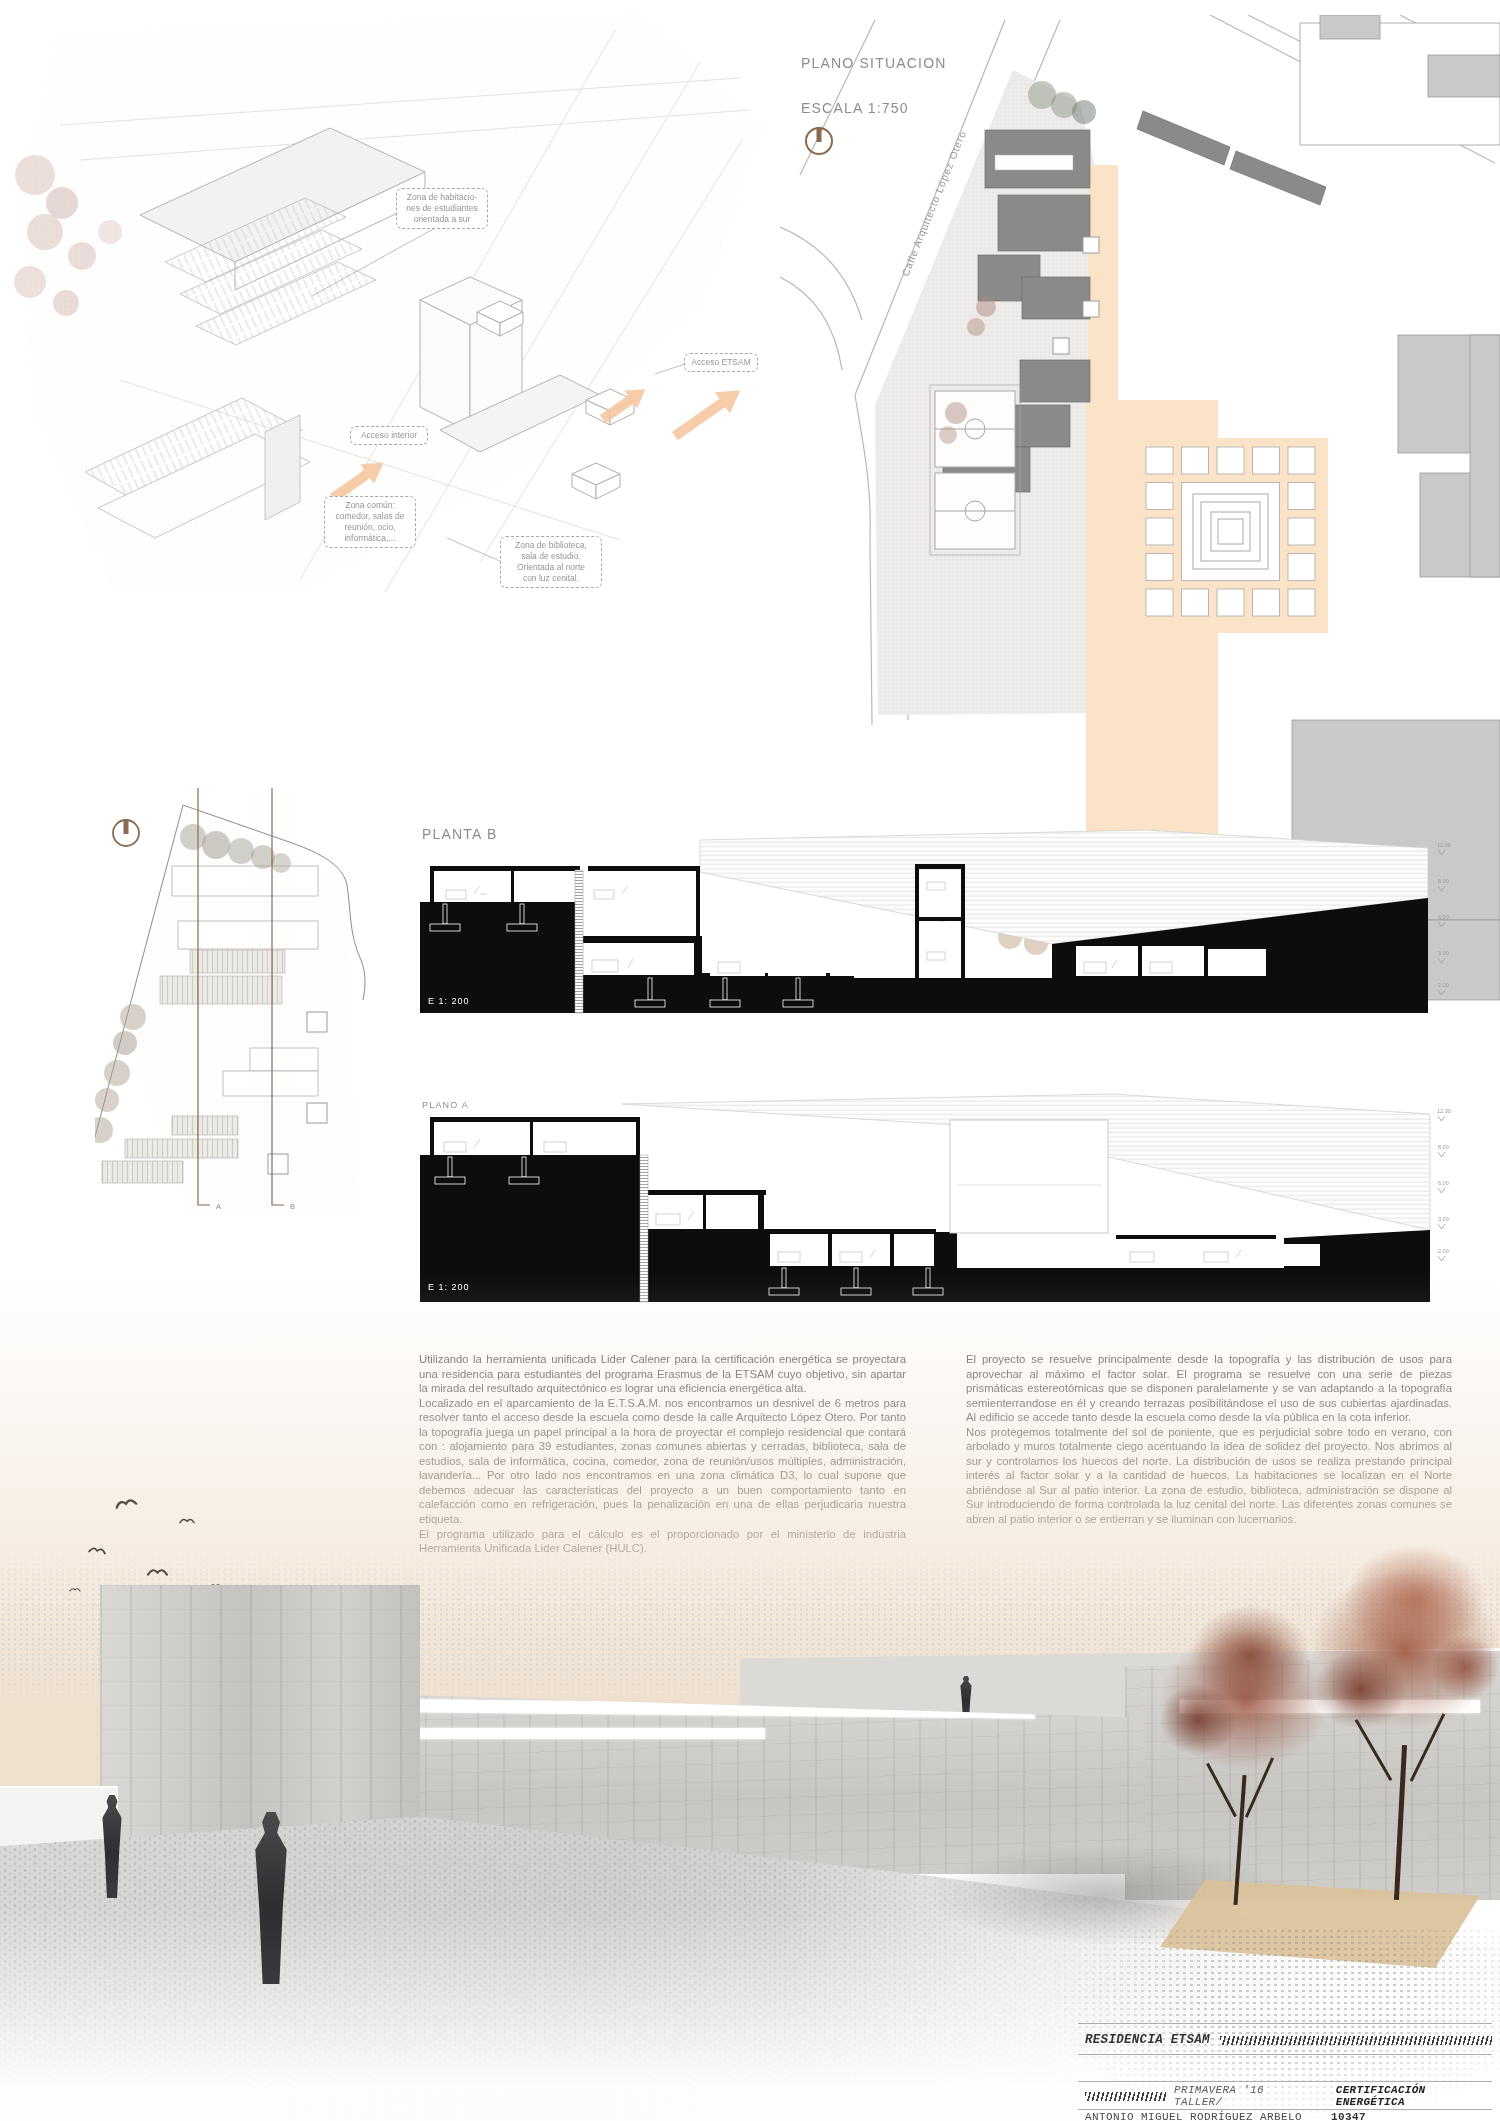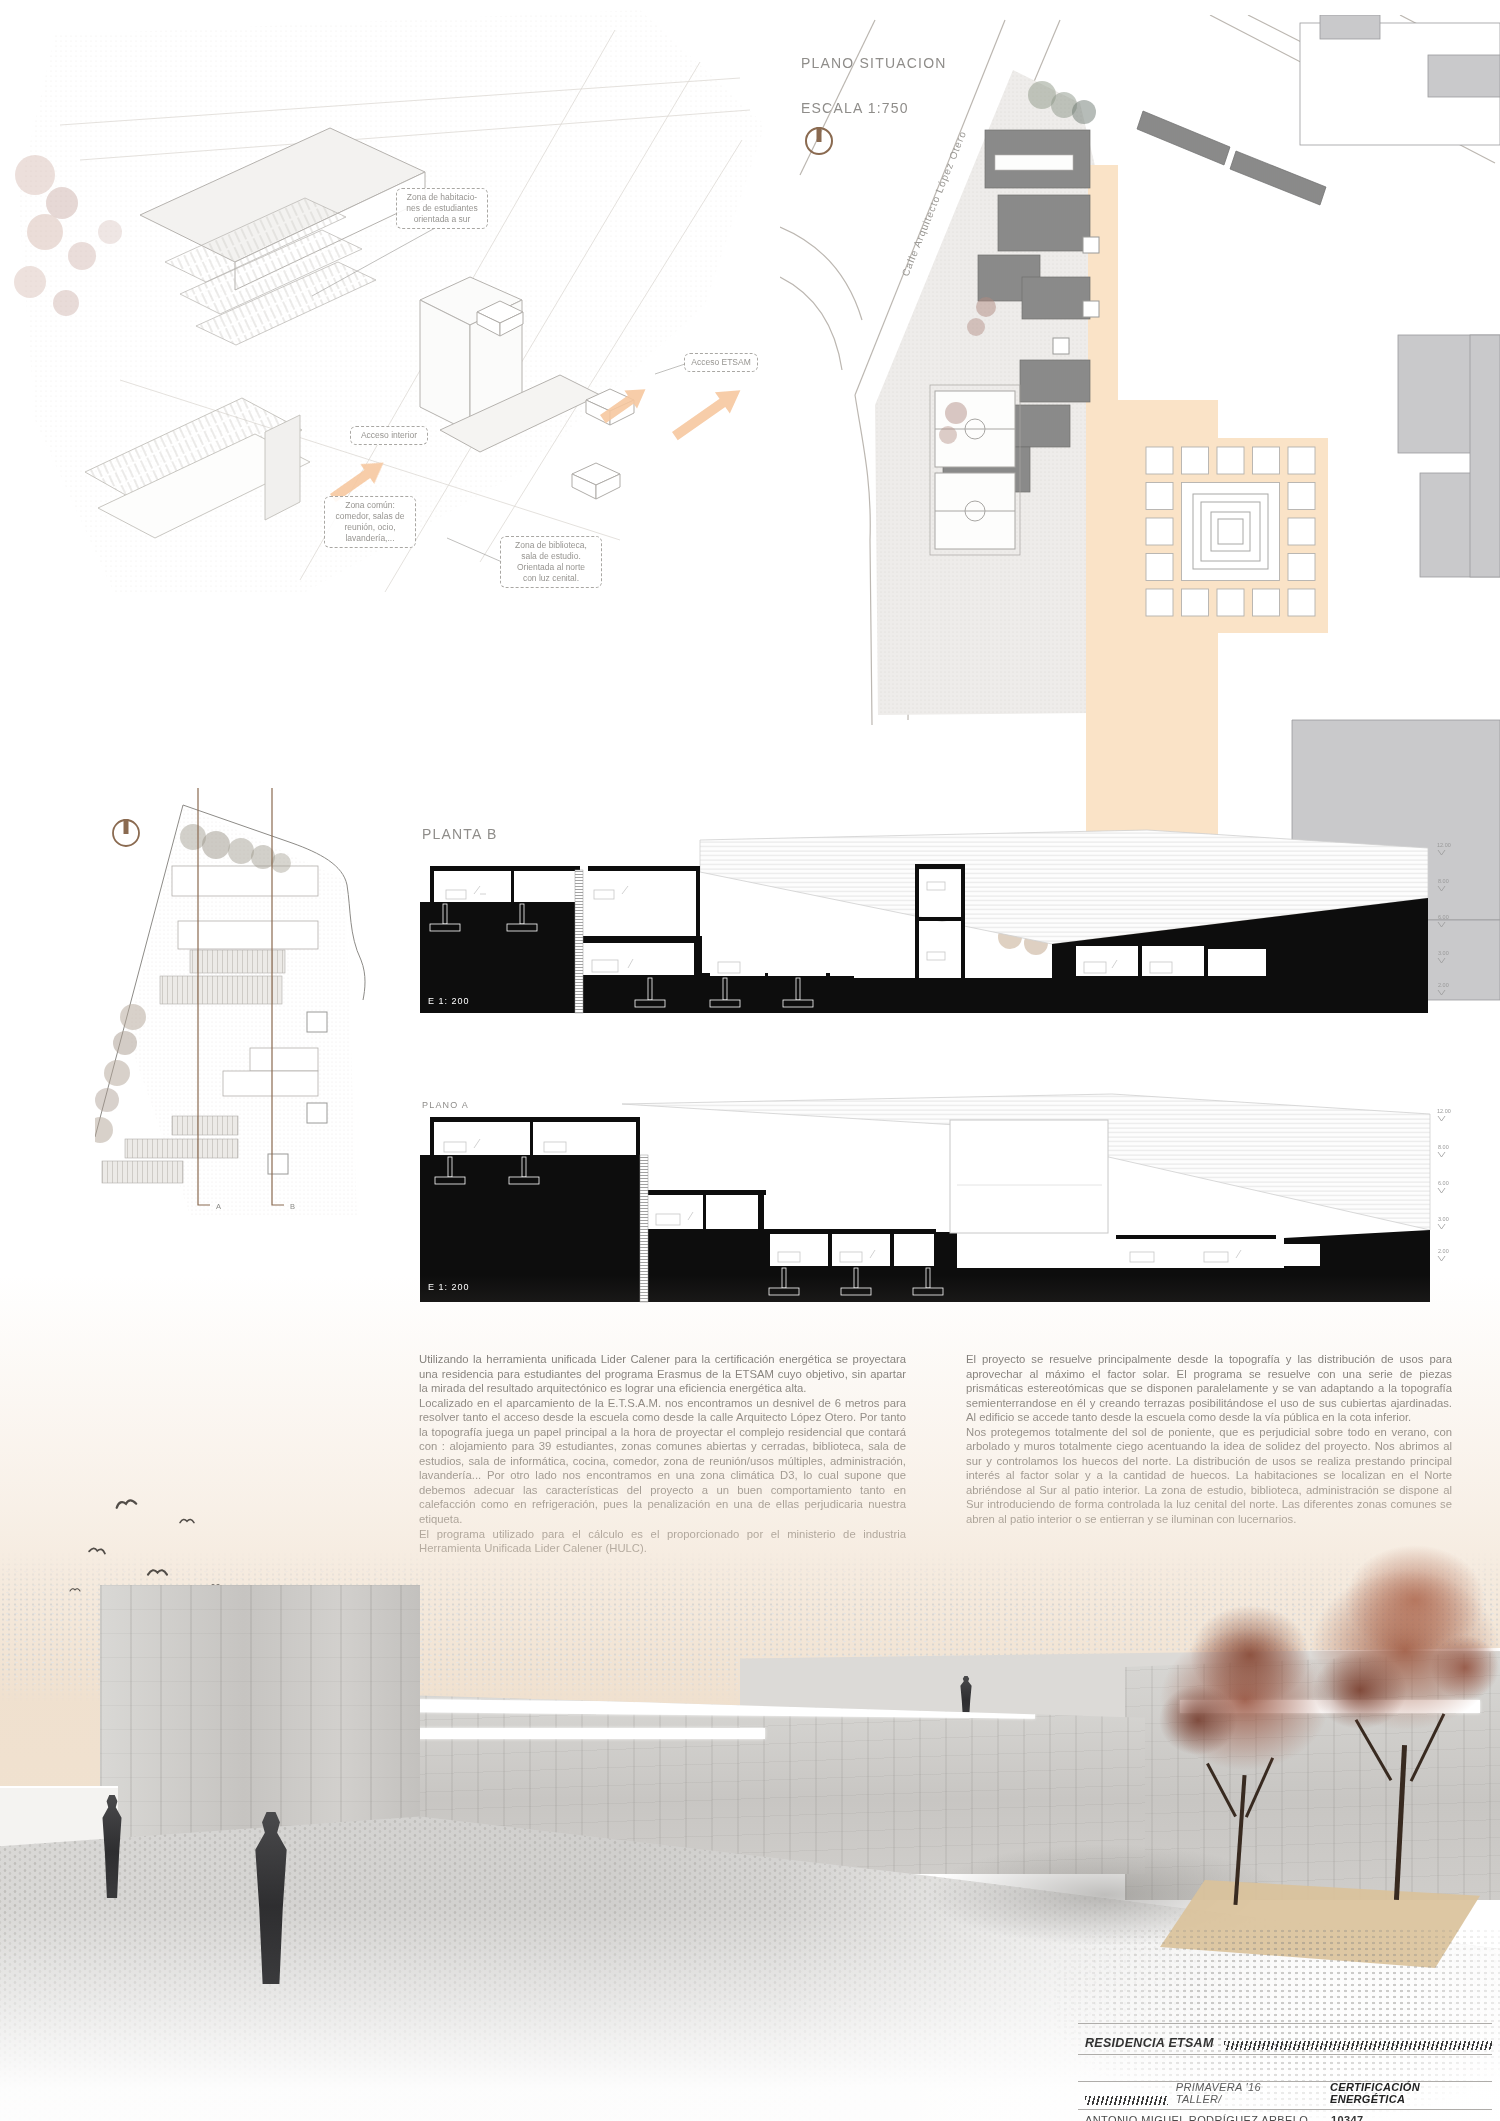--- a/index.html
+++ b/index.html
@@ -66,21 +66,21 @@
   .trunk{position:absolute;background:#382a20;}
   .speckle{left:1055px;top:1928px;width:445px;height:190px;
           background-image:radial-gradient(rgba(138,136,132,.42) 1.2px,transparent 1.8px);
           background-size:7px 6px;
           -webkit-mask-image:radial-gradient(ellipse at 55% 35%,#000 30%,transparent 75%);
           mask-image:radial-gradient(ellipse at 55% 35%,#000 30%,transparent 75%);}
 
   
   .titleblock{left:1078px;top:2018px;width:414px;height:100px;font-size:11px;color:#4a4a4a;}
   .tb-line{position:absolute;left:0;width:414px;height:1px;background:#aeaca9;}
-  .tb-row{position:absolute;left:7px;right:0;display:flex;align-items:flex-end;}
+  .tb-row{position:absolute;left:7px;right:0;display:flex;align-items:center;font-family:Liberation Mono, monospace;}
   .ticks{height:9px;background:repeating-linear-gradient(105deg,#3c3c3c 0 1.6px,transparent 1.6px 4.3px);}
   .tb-project{font-size:12.5px;font-weight:bold;font-style:italic;color:#333;letter-spacing:.3px;}
   .tb-number{position:absolute;left:246px;font-weight:bold;color:#333;}
   .tb-term{font-style:italic;color:#5a5a5a;letter-spacing:.3px;}
   .tb-course{font-style:italic;font-weight:bold;color:#222;letter-spacing:.3px;}
 </style>
 </head>
 <body>
 
 <div class="board">
@@ -165,21 +165,21 @@
   </svg>
 
   <div class="anno" style="left:396px;top:188px;width:82px;">Zona de habitacio-
 nes de estudiantes
 orientada a sur</div>
   <div class="anno" style="left:684px;top:353px;width:64px;">Acceso ETSAM</div>
   <div class="anno" style="left:350px;top:426px;width:68px;">Acceso interior</div>
   <div class="anno" style="left:324px;top:496px;width:82px;">Zona común:
 comedor, salas de
 reunión, ocio,
-lavandería,...</div>
+informática,...</div>
   <div class="anno" style="left:500px;top:536px;width:92px;">Zona de biblioteca,
 sala de estudio.
 Orientada al norte
 con luz cenital.</div>
 
   <div class="draw-label" style="left:801px;top:55px;">PLANO SITUACION</div>
   <div class="draw-label" style="left:801px;top:100px;">ESCALA  1:750</div>
 
   <svg class="abs" style="left:780px;top:15px" width="720" height="1000" viewBox="0 0 720 1000">
     <defs>

